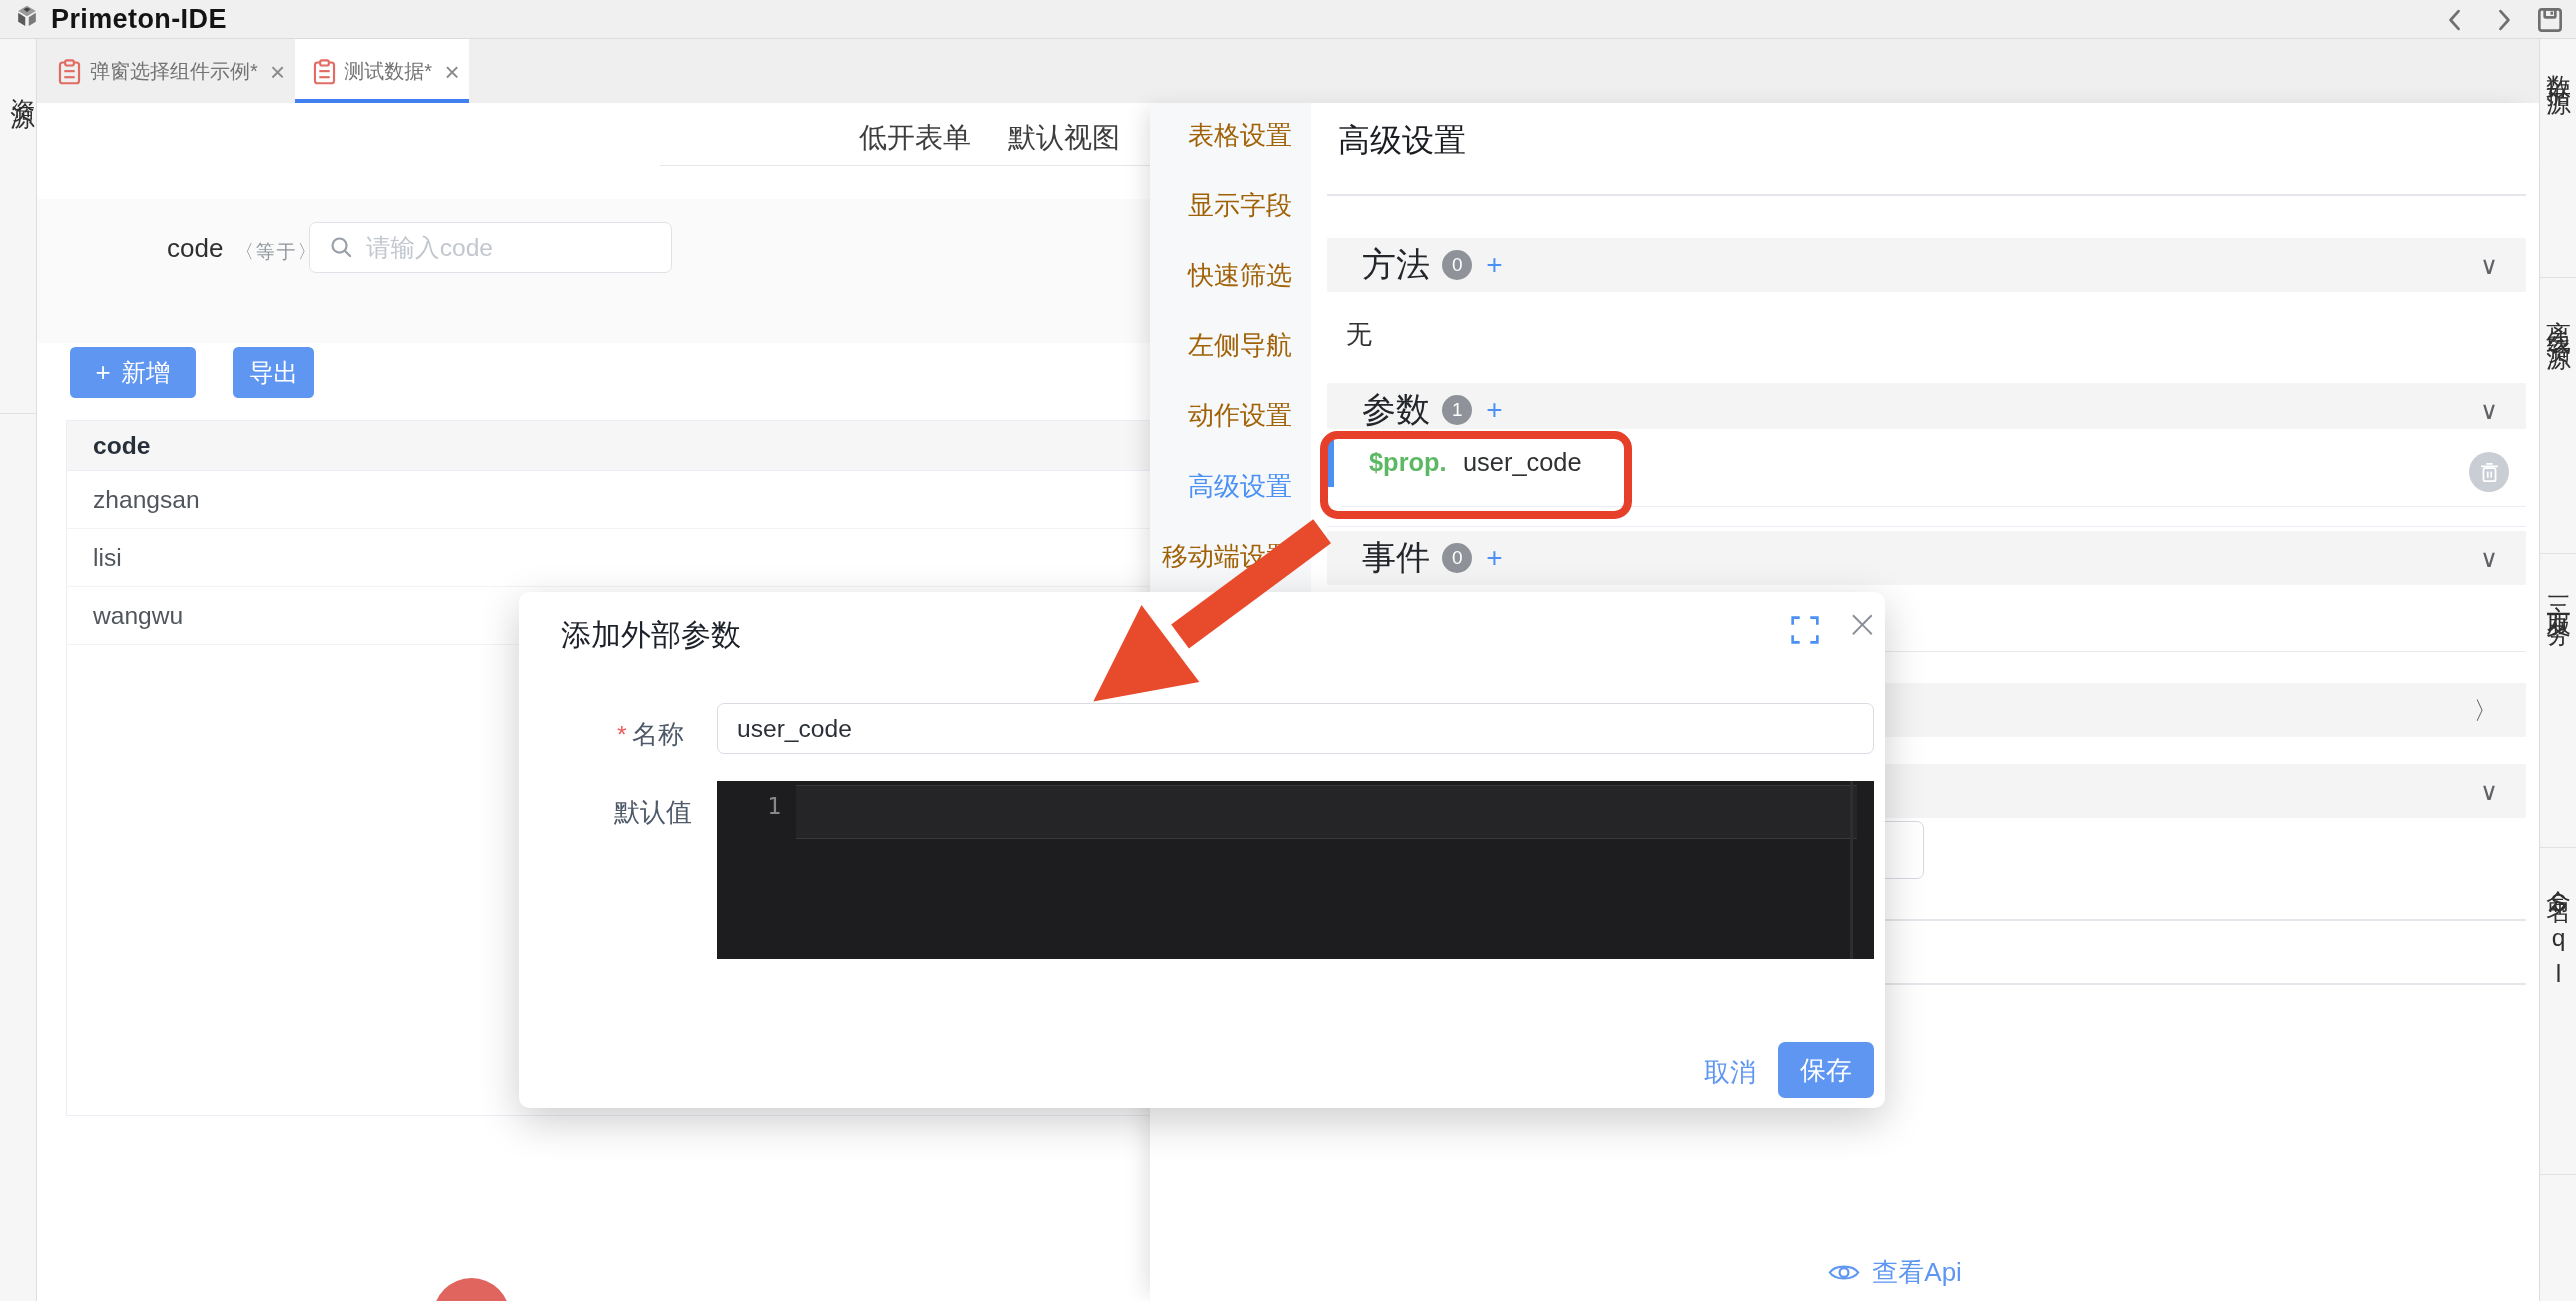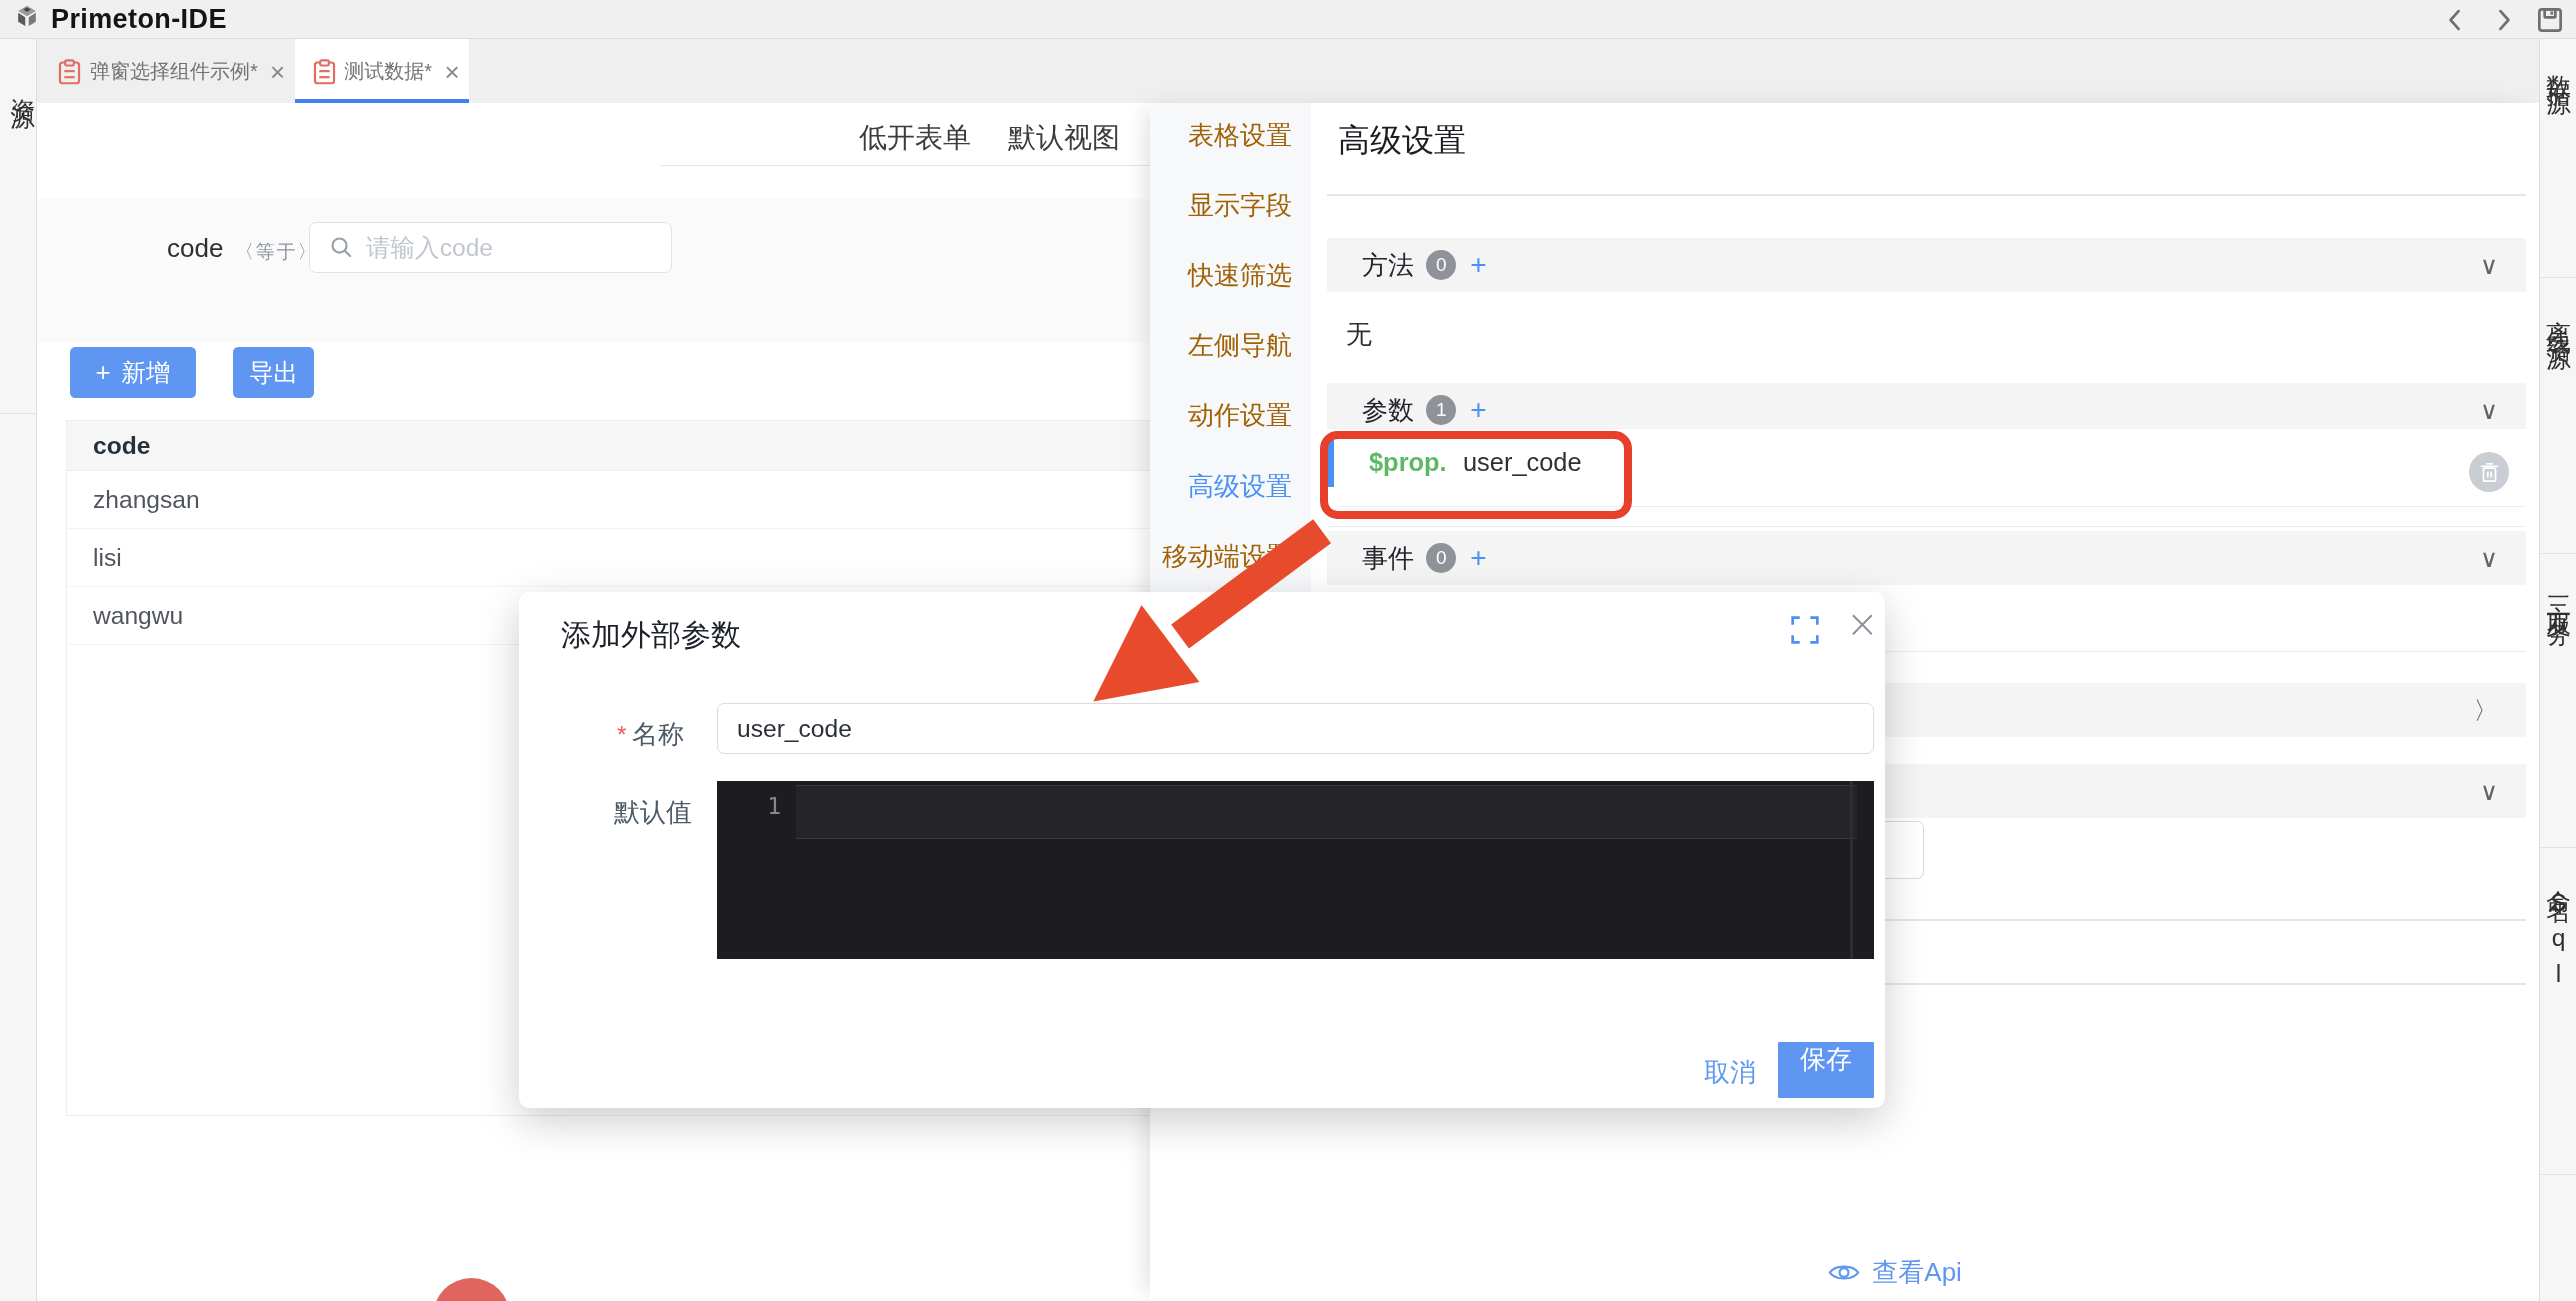--- a/index.html
+++ b/index.html
@@ -81,21 +81,21 @@
   .pm-0 { top:15px; } .pm-1 { top:85px; } .pm-2 { top:155px; } .pm-3 { top:225px; }
   .pm-4 { top:295px; } .pm-5 { top:366px; color:#4a90f5; } .pm-6 { top:436px; }
 
   .panel-title { position:absolute; left:188px; top:16px; font-size:32px; color:#1a1d21; font-weight:500; }
   .panel-divider { position:absolute; left:177px; top:91px; width:1199px; height:1.8px; background:#e5e6eb; }
 
   .sec-bar { position:absolute; left:177px; width:1199px; height:54px; background:#f4f4f5; border-radius:1.8px;
     display:flex; align-items:center; padding-left:35px; }
   .sec-method { top:135px; } .sec-param { top:280px; } .sec-event { top:428px; }
   .sec-low1 { top:580px; } .sec-low2 { top:661px; }
-  .sec-label { font-size:26px; color:#23262b; font-weight:500; }
+  .sec-label { font-size:34px; color:#23262b; font-weight:500; }
   .sec-badge { width:30px; height:30px; border-radius:50%; background:#8f9399; color:#fff; font-size:19px;
     display:flex; align-items:center; justify-content:center; margin-left:12.3px; }
   .sec-plus { font-size:28px; color:#4a90f5; margin-left:14px; cursor:pointer; font-weight:400; }
   .sec-chevron { position:absolute; right:28px; font-size:24.6px; color:#606266; cursor:pointer;
     font-family:"DejaVu Sans", sans-serif; }
 
   .method-empty { position:absolute; left:196px; top:214px; font-size:26px; color:#303133; }
 
   .param-row { position:absolute; left:177px; top:326px; width:1199px; height:68px; background:#fff; }
   .param-accent { position:absolute; left:0; top:10.5px; width:7px; height:47px; background:#4a90f5; }
@@ -130,21 +130,21 @@
     border-radius:7px; background:#fff; display:flex; align-items:center; padding-left:19px; cursor:text; }
   .m-input-value { font-size:24.6px; color:#2b2f36; }
   .editor { position:absolute; left:198px; top:189px; width:1157px; height:178px; background:#1d1d1f; overflow:hidden; }
   .editor-gutter-num { position:absolute; left:32px; top:12.3px; width:32px; text-align:right;
     font-family:"DejaVu Sans Mono", monospace; font-size:23px; color:#86888c; }
   .editor-curline { position:absolute; left:79px; top:3.5px; width:1061px; height:54px; background:#252528;
     border-top:0.9px solid #39393c; border-bottom:0.9px solid #39393c; }
   .editor-scrollline { position:absolute; left:1133px; top:0; width:2.6px; height:178px; background:#2e2e31; }
   .modal-footer-cancel { position:absolute; left:1185px; top:463px; font-size:26px; color:#5e96f2; cursor:pointer; }
   .modal-footer-save { position:absolute; left:1259px; top:450px; width:96px; height:56px; background:#5e96f2;
-    border-radius:1px; color:#fff; font-size:26px; display:flex; justify-content:center; cursor:pointer; }
+    border-radius:7px; color:#fff; font-size:26px; display:flex; align-items:center; justify-content:center; cursor:pointer; }
 
   
   .anno-rect { left:1320px; top:431px; width:312px; height:88px; border:8.8px solid #e6402a; border-radius:17.5px;
     z-index:30; pointer-events:none; }
   .anno-arrow { left:1008px; top:491px; width:395px; height:263px; z-index:40; pointer-events:none; }
 
   svg { display:block; }
 </style>
 </head>
 <body>

